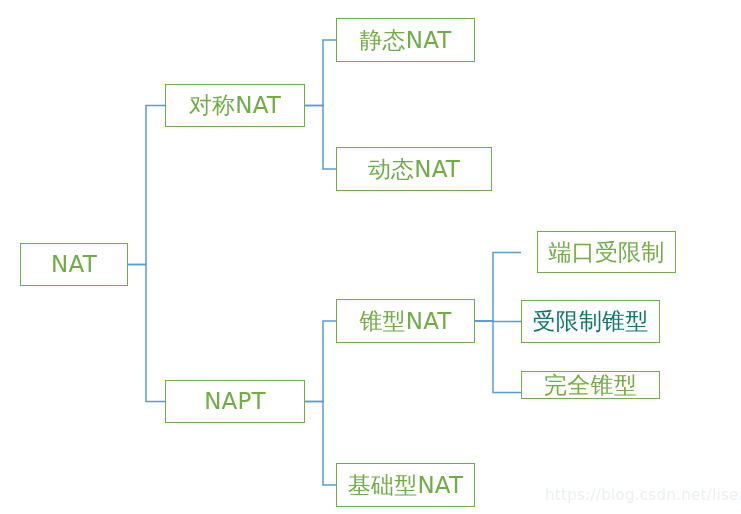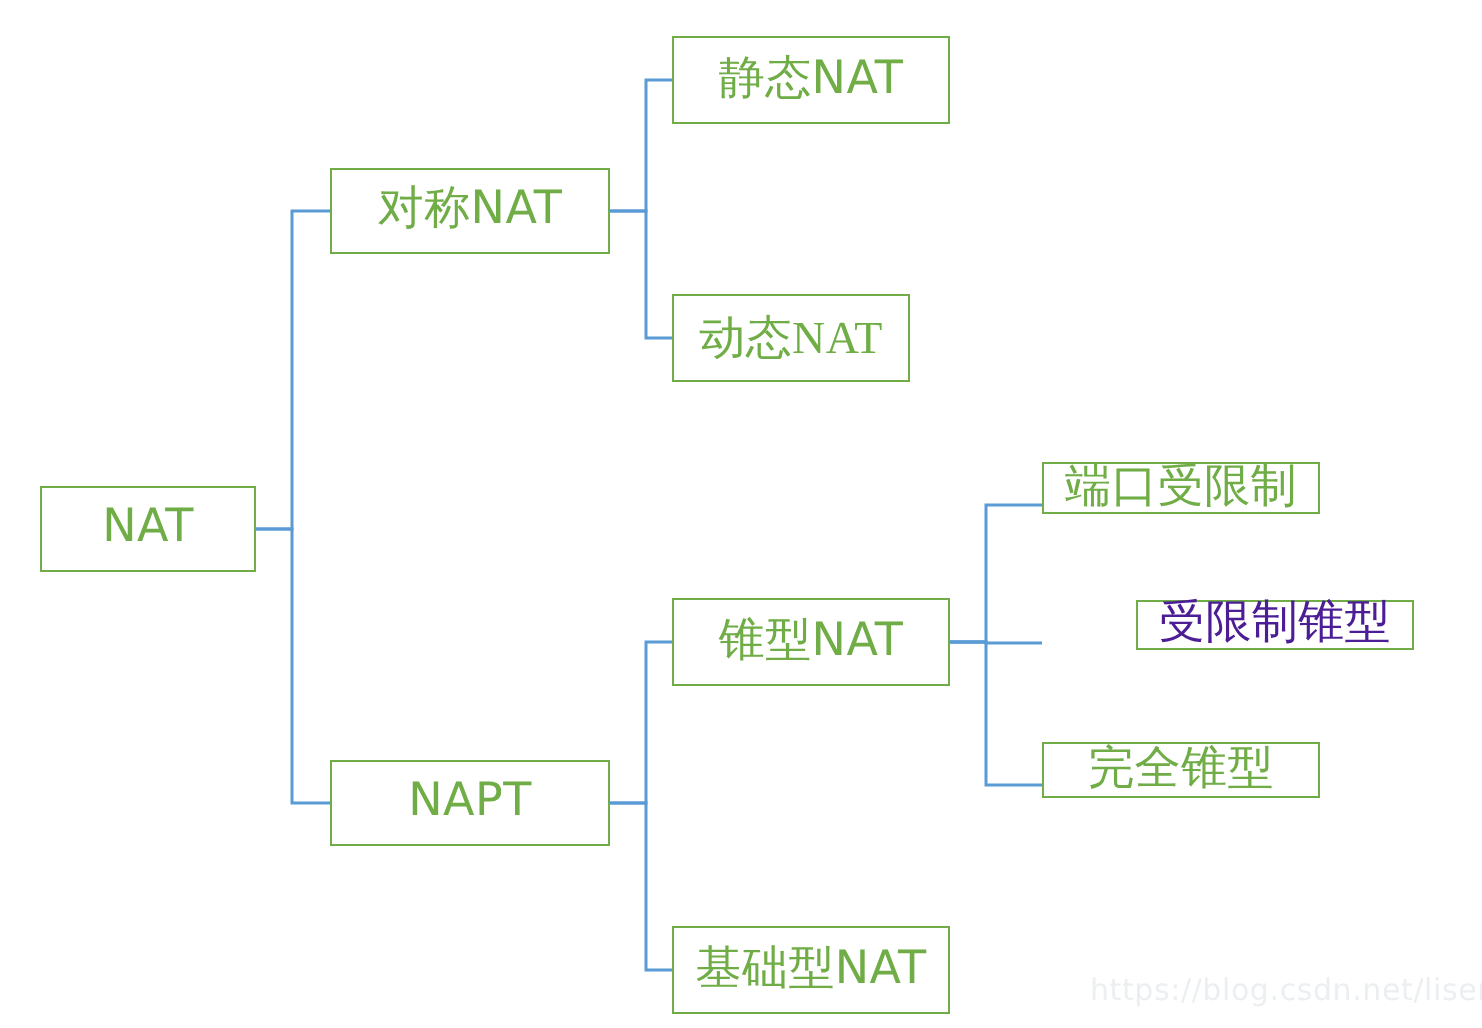--- a/index.html
+++ b/index.html
@@ -74,33 +74,33 @@
       </div>
       <div class="node" style="left: 165px; top: 84px; width: 140px; height: 43px; border-color: rgb(112, 173, 71); color: rgb(112, 173, 71);">
         <span>对称NAT</span>
       </div>
       <div class="node" style="left: 165px; top: 380px; width: 140px; height: 43px; border-color: rgb(112, 173, 71); color: rgb(112, 173, 71);">
         <span>NAPT</span>
       </div>
       <div class="node" style="left: 336px; top: 18px; width: 139px; height: 44px; border-color: rgb(112, 173, 71); color: rgb(112, 173, 71);">
         <span>静态NAT</span>
       </div>
-      <div class="node" style="left: 336px; top: 147px; width: 119px; height: 44px; border-color: rgb(112, 173, 71); color: rgb(112, 173, 71); font-family: Liberation Serif, serif;">
+      <div class="node" style="left: 336px; top: 147px; width: 156px; height: 44px; border-color: rgb(112, 173, 71); color: rgb(112, 173, 71);">
         <span>动态NAT</span>
       </div>
       <div class="node" style="left: 336px; top: 299px; width: 139px; height: 44px; border-color: rgb(112, 173, 71); color: rgb(112, 173, 71);">
         <span>锥型NAT</span>
       </div>
       <div class="node" style="left: 336px; top: 463px; width: 139px; height: 44px; border-color: rgb(112, 173, 71); color: rgb(112, 173, 71);">
         <span>基础型NAT</span>
       </div>
-      <div class="node" style="left: 521px; top: 231px; width: 139px; height: 26px; border-color: rgb(112, 173, 71); color: rgb(112, 173, 71);">
+      <div class="node" style="left: 537px; top: 231px; width: 139px; height: 42px; border-color: rgb(112, 173, 71); color: rgb(112, 173, 71);">
         <span>端口受限制</span>
       </div>
-      <div class="node" style="left: 521px; top: 300px; width: 139px; height: 25px; border-color: rgb(112, 173, 71); color: #4c1d95; margin-left: 47px;">
+      <div class="node" style="left: 521px; top: 300px; width: 139px; height: 43px; border-color: rgb(112, 173, 71); color: #0f766e;">
         <span>受限制锥型</span>
       </div>
       <div class="node" style="left: 521px; top: 371px; width: 139px; height: 28px; border-color: rgb(112, 173, 71); color: rgb(112, 173, 71);">
         <span>完全锥型</span>
       </div>
     </div>
 
   <div class="watermark" style="left:545px; top:486px;">https://blog.csdn.net/lisemi</div>
 
 </div>

